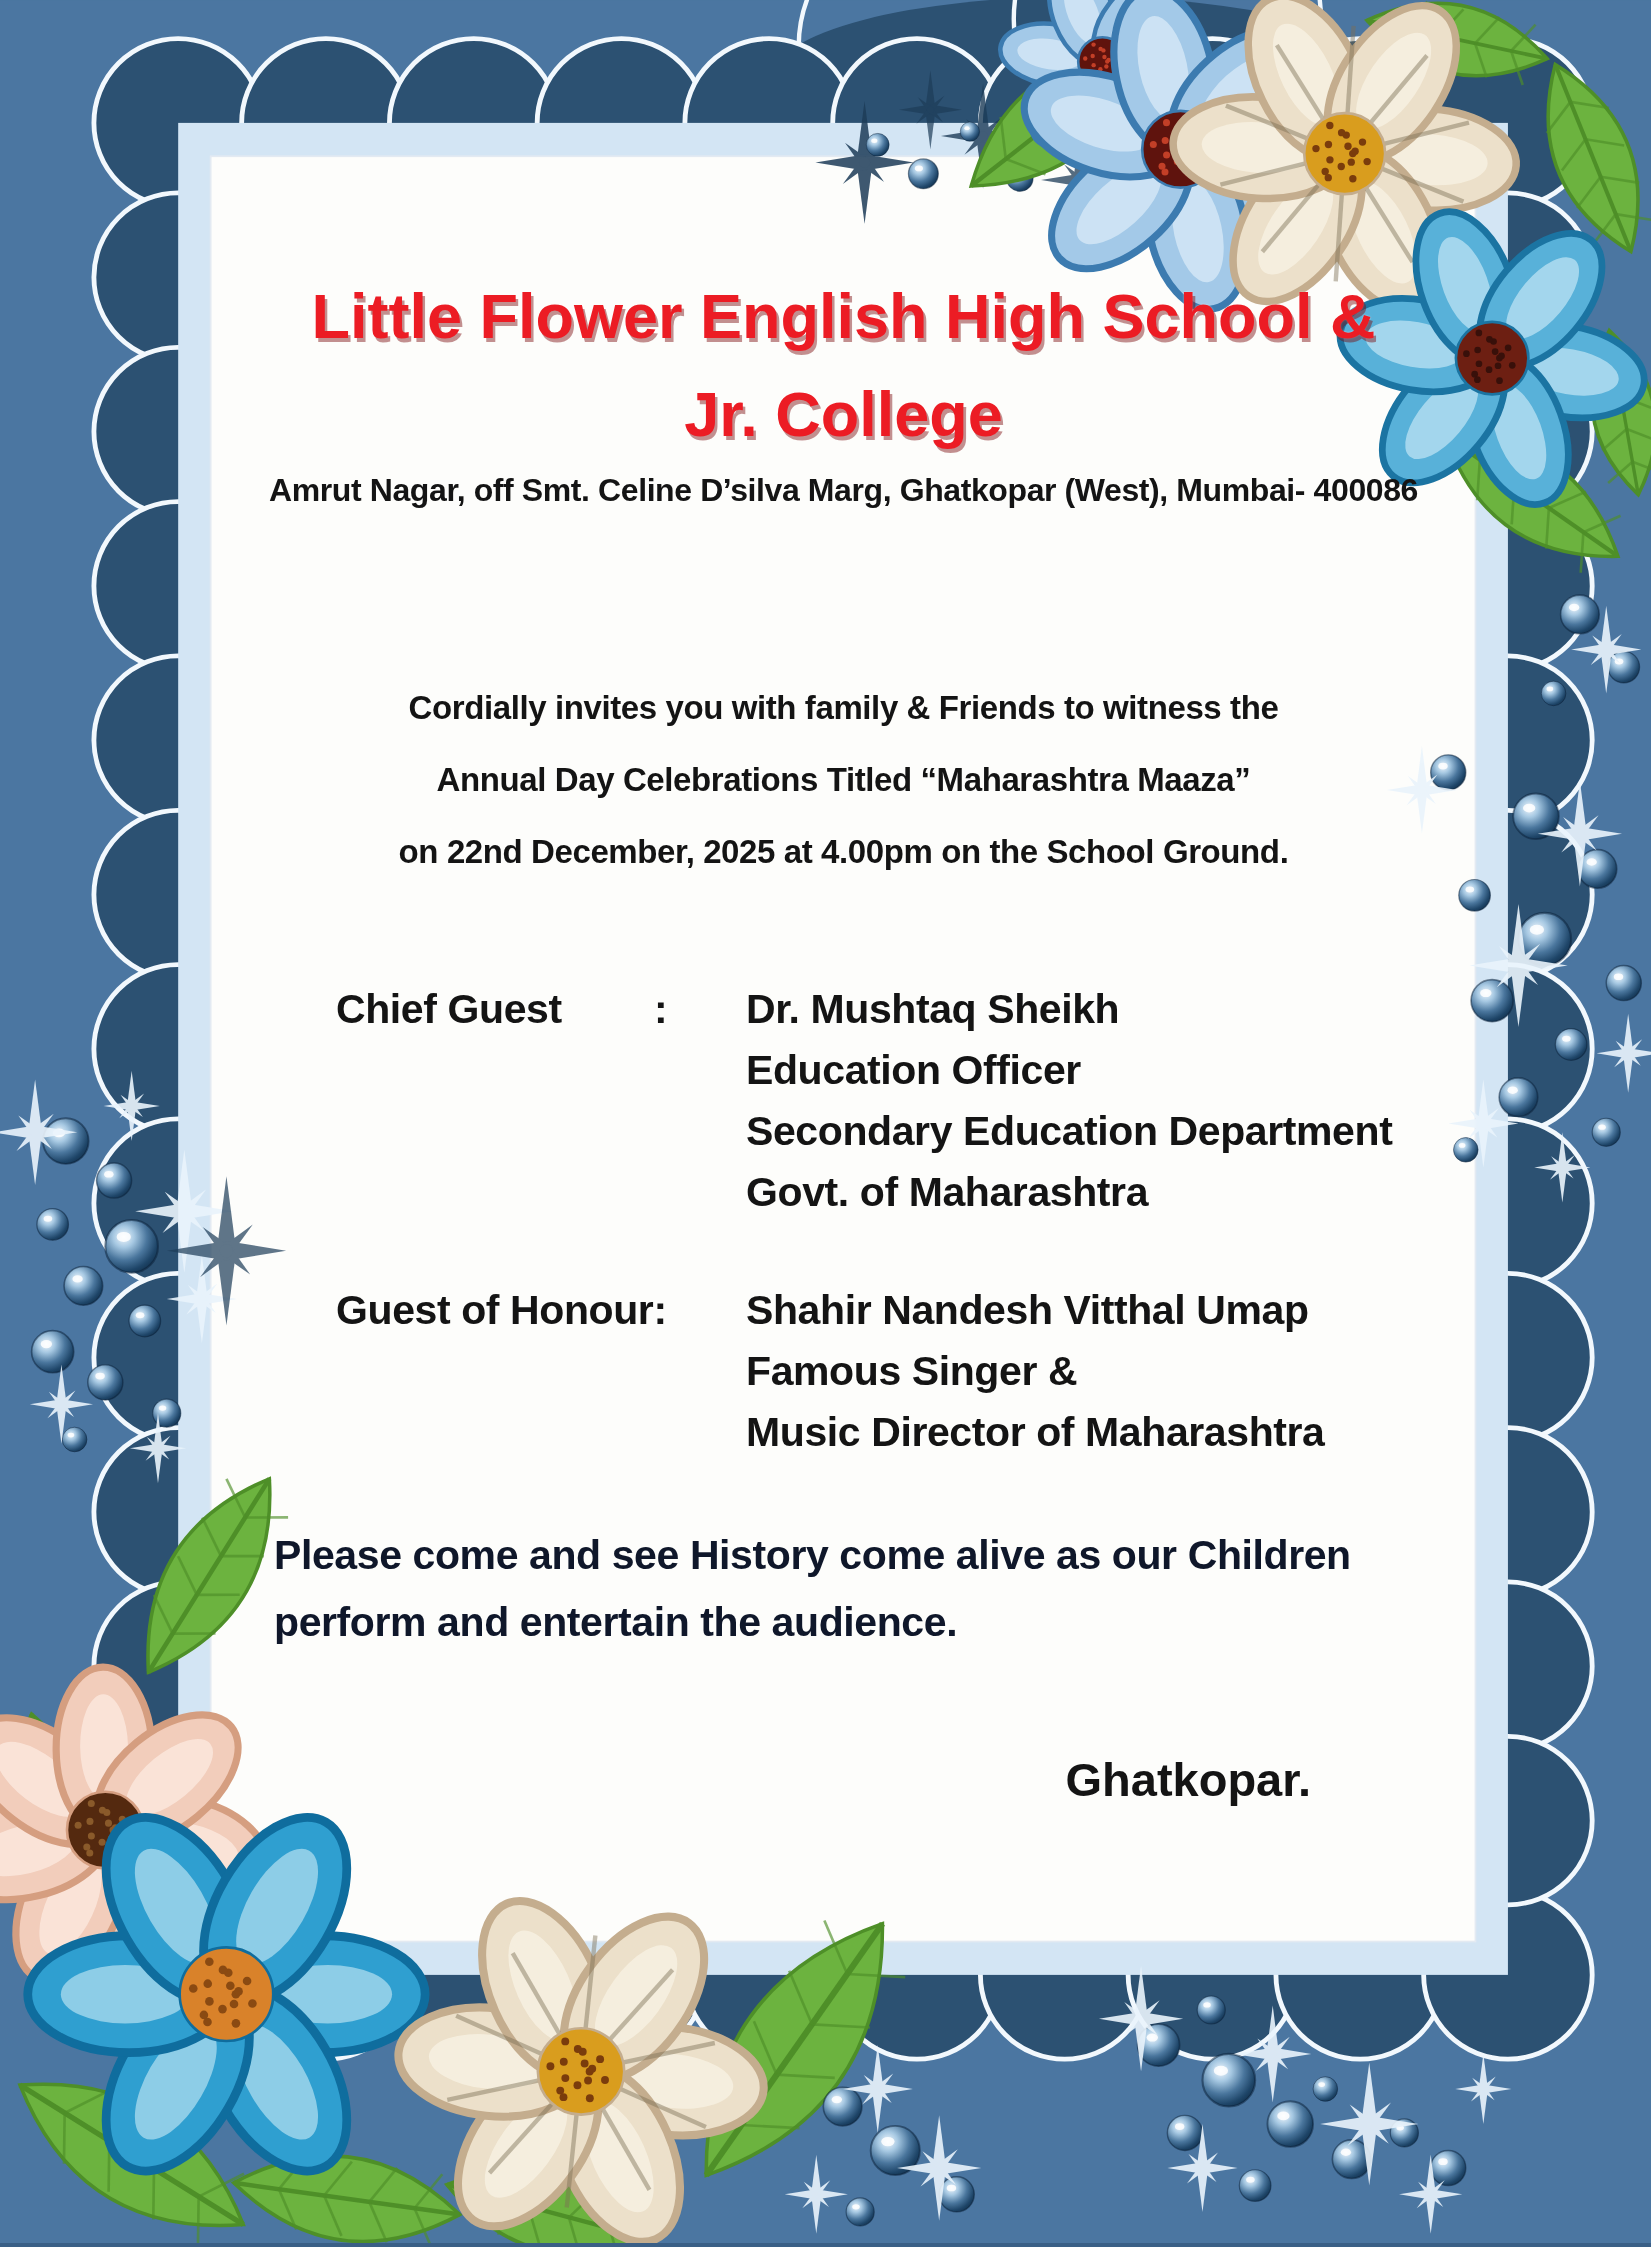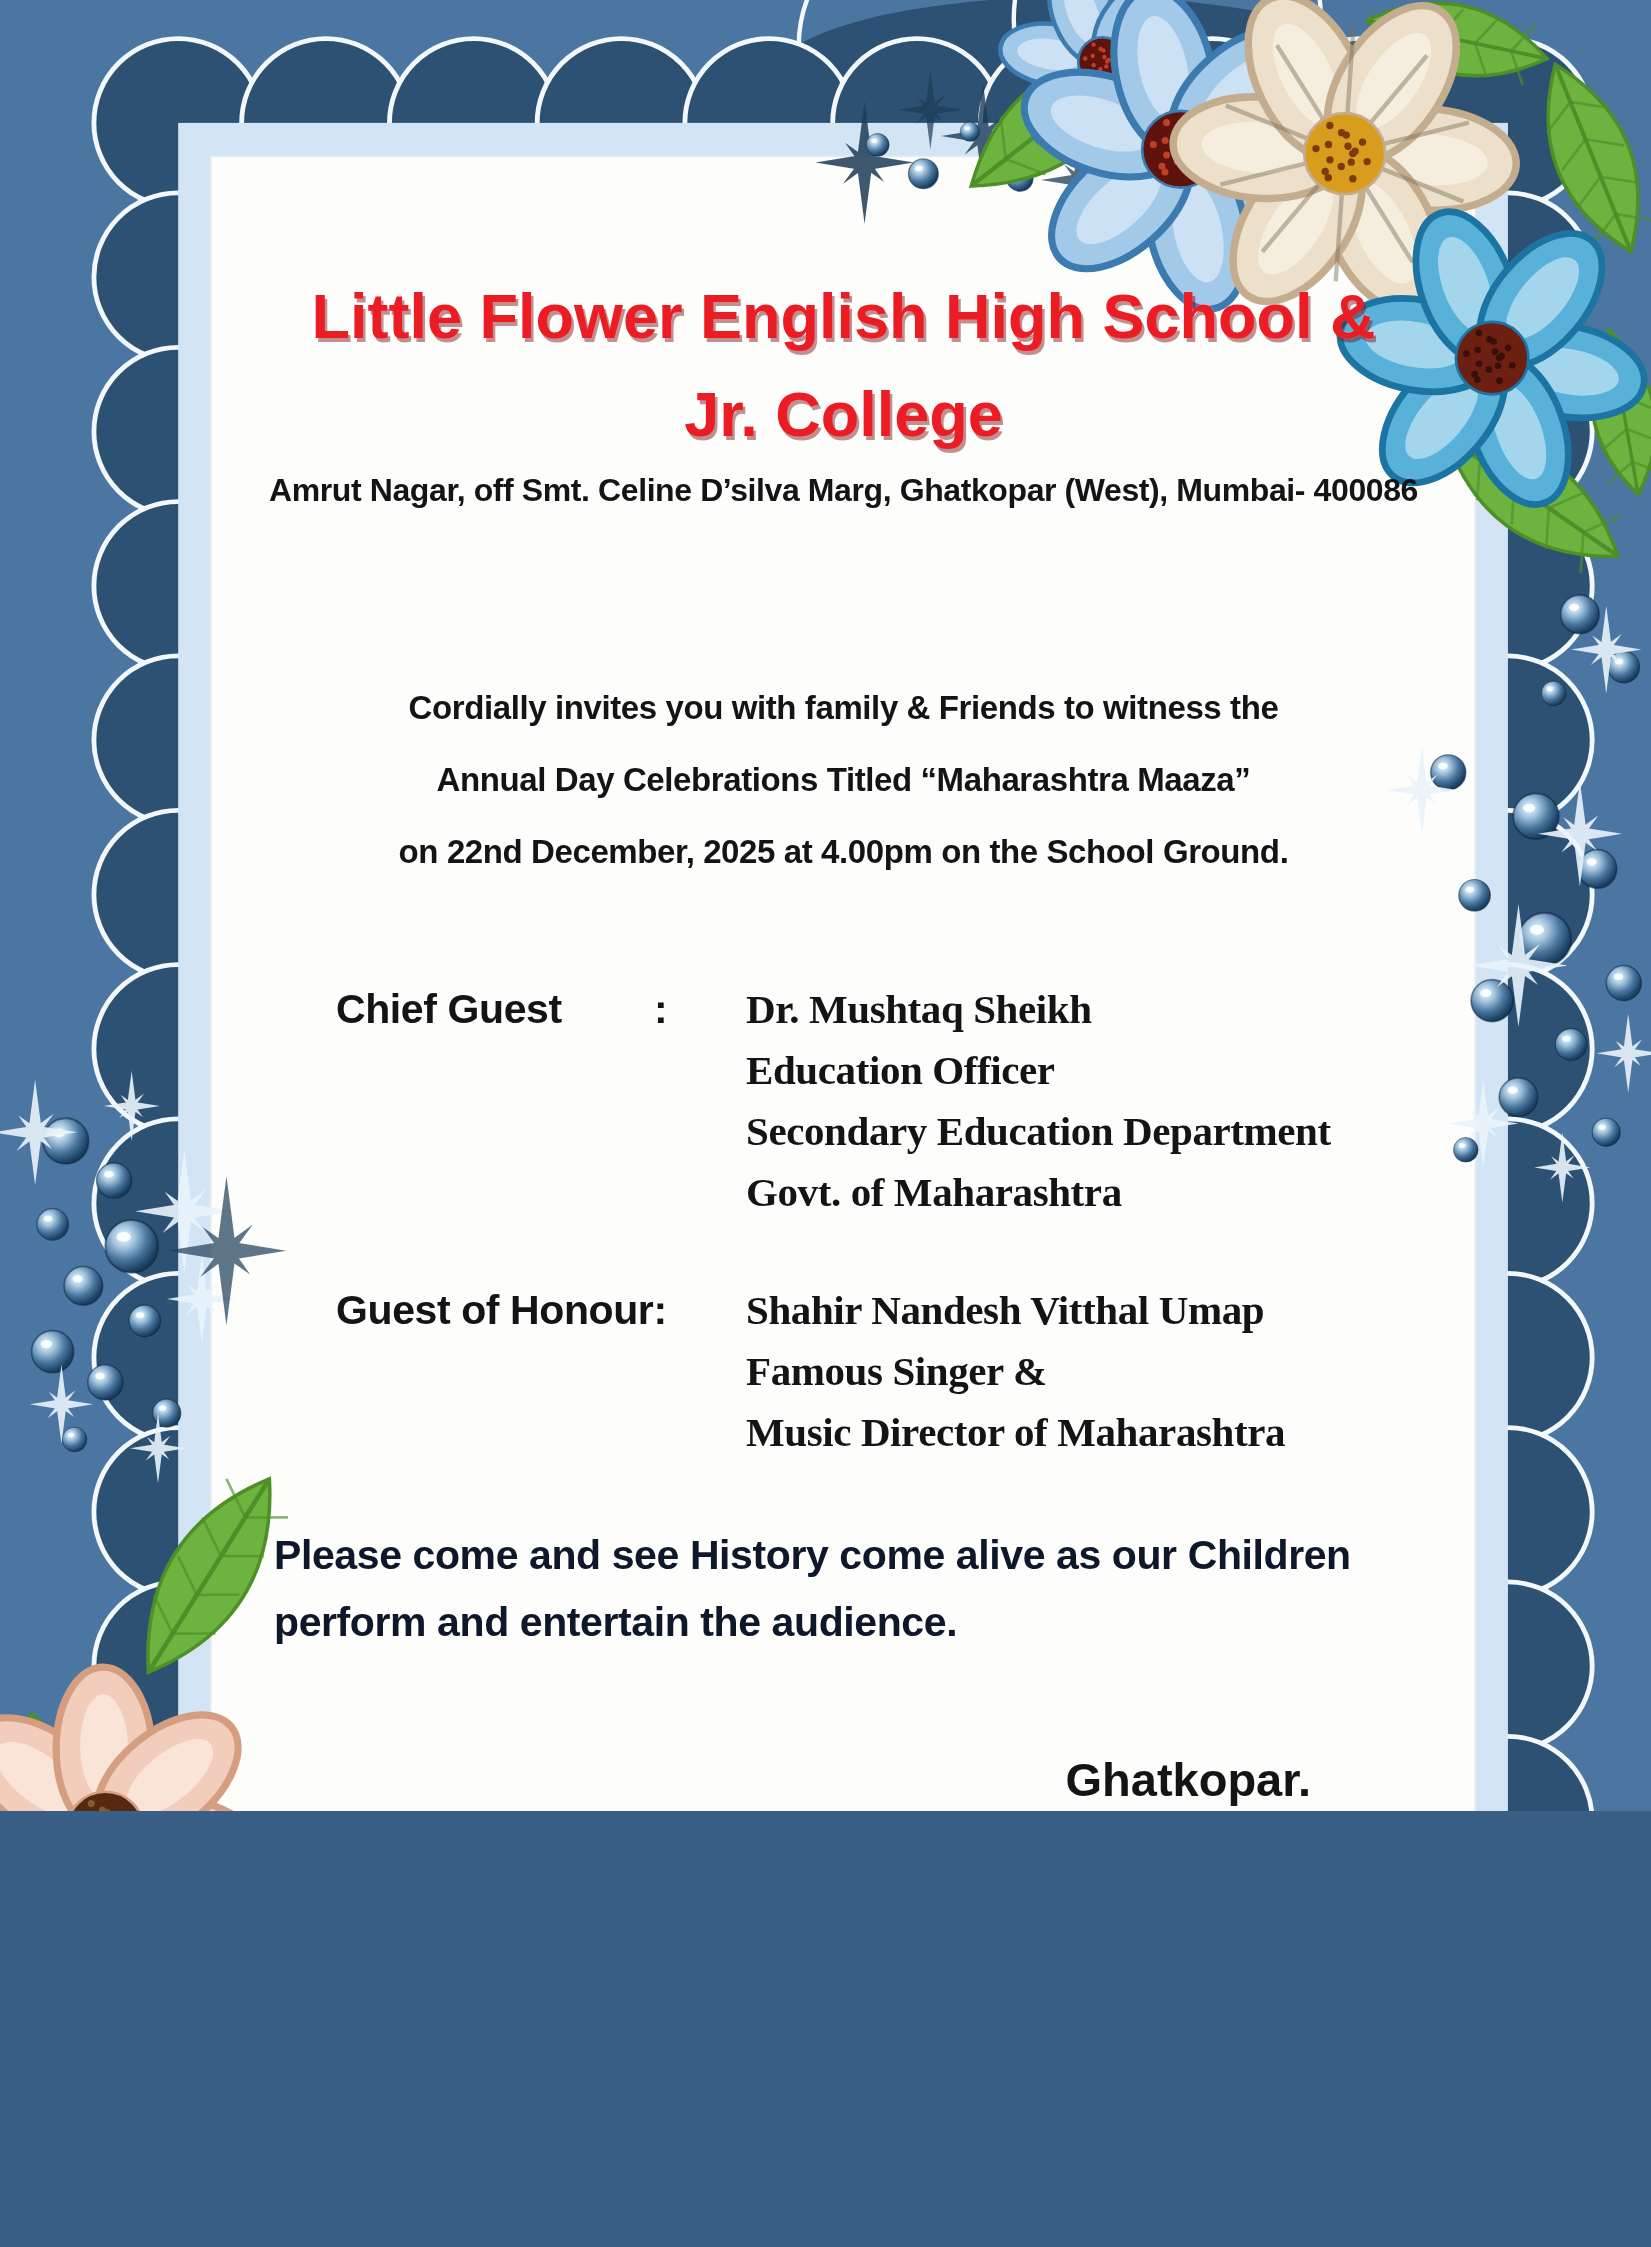--- a/index.html
+++ b/index.html
@@ -1,18 +1,18 @@
 <!DOCTYPE html>
 <html style="--page-bg: #4b76a1; --title-red: #ec1c24;font-size:14px"><head>
 <meta charset="utf-8">
 <style>
   html,body{margin:0;padding:0;background:#3a5f86;}
   .canvas{
     position:relative;
-    width:1651px;height:1811px;
+    width:1651px;height:2243px;
     overflow:hidden;
     background:var(--page-bg,#4b76a1);
     font-family:"Liberation Sans",sans-serif;
   }
   #decor{position:absolute;left:0;top:0;width:1651px;height:2247px;display:block;}
   .txt{
     position:absolute;left:211px;width:1265px;
     text-align:center;color:#141414;
     font-weight:bold;letter-spacing:-0.4px;
     white-space:nowrap;
@@ -25,21 +25,21 @@
   }
   .school-address{top:471px;font-size:32px;line-height:39px;}
   .invitation-heading{
     top:516px;font-size:84px;line-height:91px;
     font-family:"Liberation Serif",serif;font-weight:normal;letter-spacing:0.9px;
   }
   .intro{top:672px;font-size:33px;line-height:72px;}
   .guest-block{position:absolute;color:#141414;font-weight:bold;font-size:41px;line-height:61px;letter-spacing:-0.4px;white-space:nowrap;}
   .gb-label{left:294px;margin-left:42px;}
   .gb-colon{left:654px;}
-  .gb-values{left:746px;font-family:Liberation Serif, serif;}
+  .gb-values{left:746px;}
   .chief{top:979px;}
   .honour{top:1280px;}
   .closing{
     position:absolute;left:274px;top:1522px;
     font-size:41px;line-height:67px;font-weight:bold;color:#0f172a;
     letter-spacing:-0.4px;white-space:nowrap;
   }
   .signature{
     position:absolute;left:0;top:1752px;width:1311px;
     text-align:right;font-size:47px;font-weight:bold;color:#141414;

